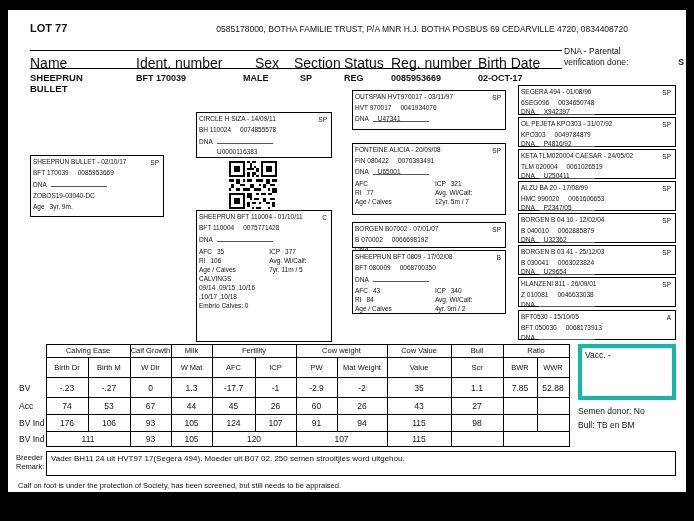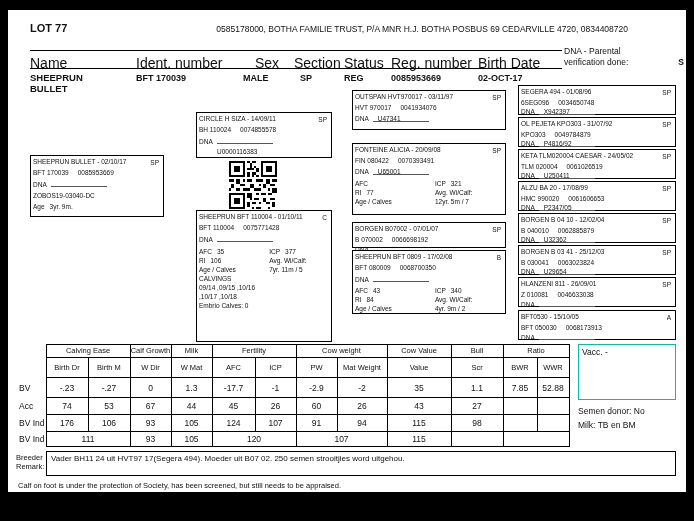--- a/index.html
+++ b/index.html
@@ -31,21 +31,21 @@
 
   .bvtable { position:absolute; left:10px; top:334px; border-collapse:collapse; table-layout:fixed; }
   .bvtable th, .bvtable td { border:1px solid #000; text-align:center; padding:0; font-weight:normal; overflow:hidden; }
   .bvtable .lab { border:none; text-align:left; font-size:8px; padding-left:1px; }
   .bvtable tr.grp th { font-size:7.5px; height:13px; line-height:12px; }
   .bvtable tr.sub th { font-size:7.5px; height:20px; line-height:9px; }
   .bvtable tr.r-bv td { font-size:8.5px; height:20px; }
   .bvtable tr.r-acc td, .bvtable tr.r-ind td { font-size:8.5px; height:17px; }
   .bvtable tr.r-ind2 td { font-size:8.5px; height:15px; }
 
-  .vaccbox { position:absolute; left:570px; top:334px; width:98px; height:56px; border:1px solid #14b8a6; font-size:8.5px; padding:2px 3px; }
+  .vaccbox { position:absolute; left:570px; top:334px; width:98px; height:56px; border:4px solid #14b8a6; font-size:8.5px; padding:2px 3px; }
   .side-txt { font-size:8.5px; }
 
   .remarklab { position:absolute; left:8px; top:443px; width:32px; font-size:7.5px; line-height:9px; }
   .remarkbox { position:absolute; left:38px; top:441px; width:630px; height:25px; border:1px solid #000; font-size:8px; line-height:10px; padding:2px 4px; }
   .footnote { position:absolute; left:10px; top:471px; font-size:7.5px; }
 </style>
 </head>
 <body>
 
 <div class="page">
@@ -373,21 +373,21 @@
       <td></td>
       <td colspan="2"></td>
     </tr>
   </tbody>
     </table>
 
   <div class="vaccbox">
     <span>Vacc. -</span>
   </div>
   <div class="abs side-txt" style="left:570px;top:396px;">Semen donor: No</div>
-  <div class="abs side-txt" style="left:570px;top:410px;">Milk: TB en BM</div>
+  <div class="abs side-txt" style="left:570px;top:410px;">Bull: TB en BM</div>
 
   <div class="remarklab">Breeder Remark:</div>
   <div class="remarkbox">
     <span>Vader BH11 24 uit HVT97 17(Segera 494). Moeder uit B07 02. 250 semen strooitjies word uitgehou.</span>
   </div>
 
   <div class="footnote">Calf on foot is under the protection of Society, has been screened, but still needs to be appraised.</div>
 
 </div>
 

